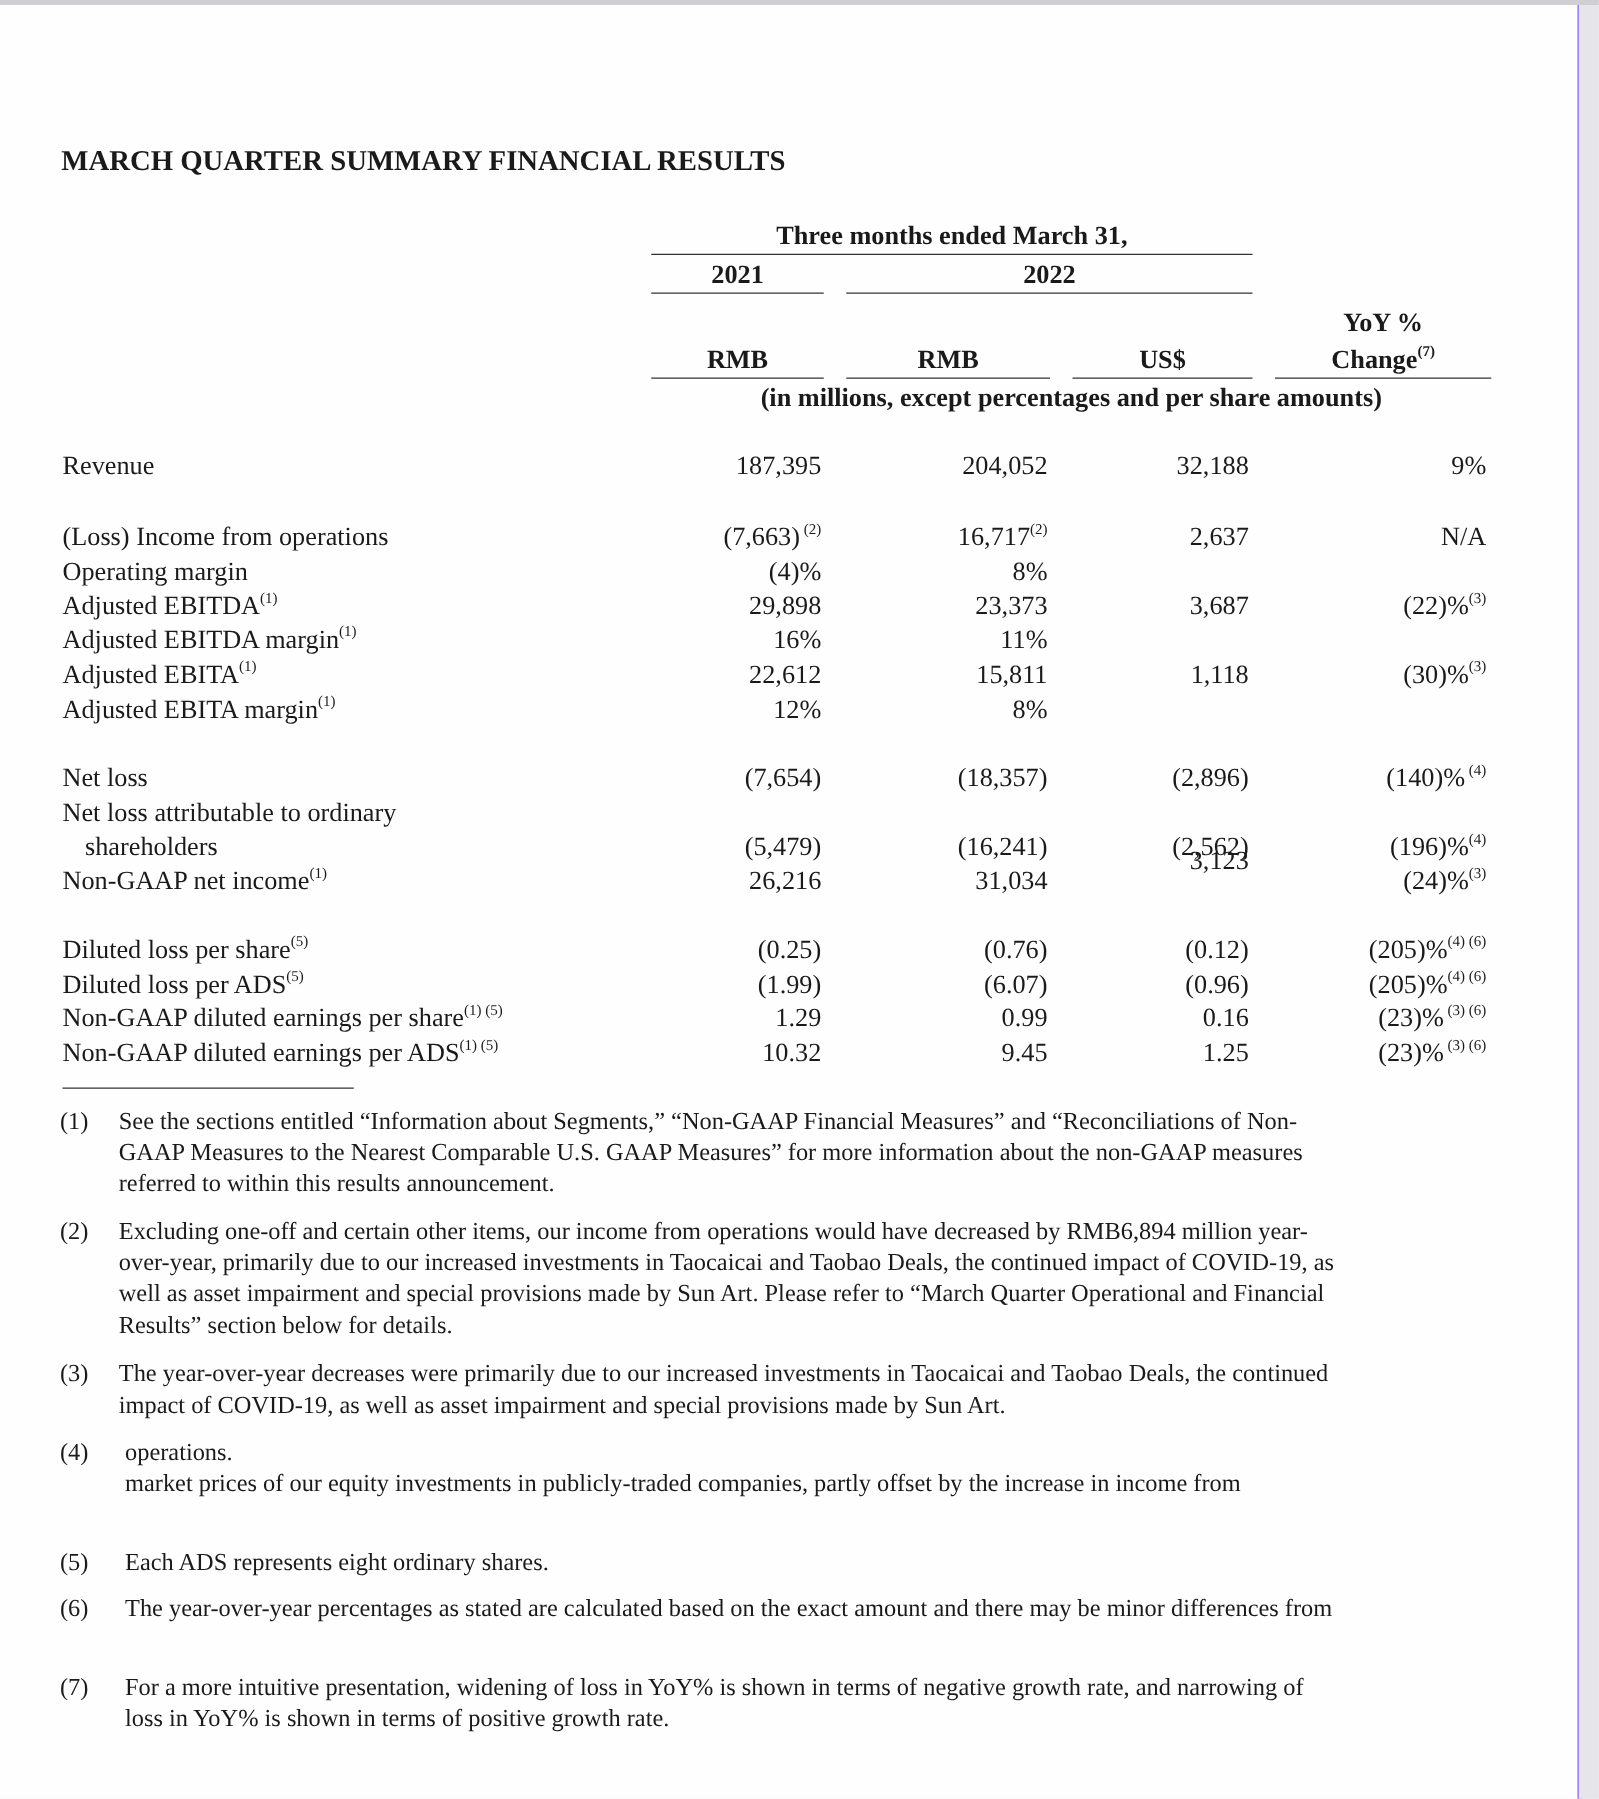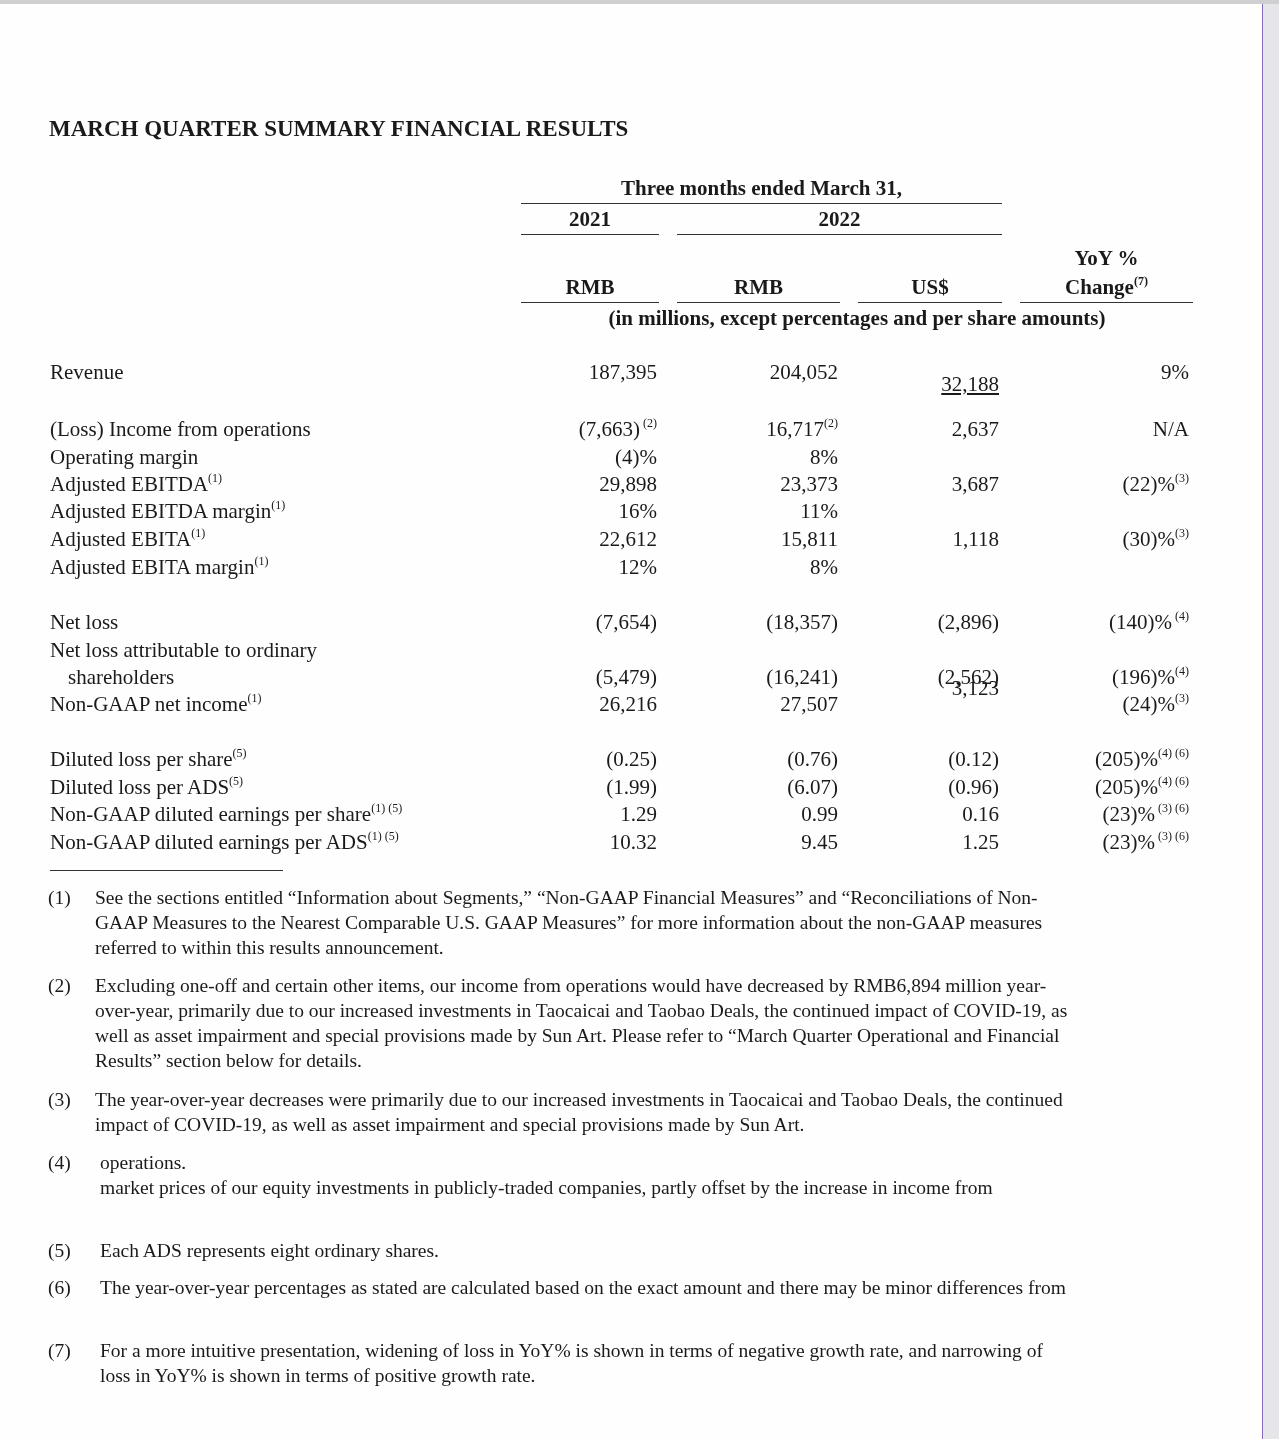--- a/index.html
+++ b/index.html
@@ -61,21 +61,21 @@
   <div class="rule" style="left:677px; width:163px; top:298px;"></div>
   <div class="rule" style="left:858px; width:144px; top:298px;"></div>
   <div class="rule" style="left:1020px; width:173px; top:298px;"></div>
 
   <div class="abs hdr" style="left:521px; width:672px; text-align:center; top:302px;">(in millions, except percentages and per share amounts)</div>
 
   <div id="rows">
       <div class="cell lbl" style="top: 356px;"><span>Revenue</span><sup></sup></div>
       <div class="cell c1" style="top: 356px;"><span>187,395</span><sup></sup></div>
       <div class="cell c2" style="top: 356px;"><span>204,052</span><sup></sup></div>
-      <div class="cell c3" style="top: 368px; text-decoration: underline;"><span>32,188</span></div>
+      <div class="cell c3" style="top: 356px;"><span>32,188</span></div>
       <div class="cell c4" style="top: 356px;"><span>9%</span><sup></sup></div>
       <div class="cell lbl" style="top: 413px;"><span>(Loss) Income from operations</span><sup></sup></div>
       <div class="cell c1" style="top: 413px;"><span>(7,663)</span><sup> (2)</sup></div>
       <div class="cell c2" style="top: 413px;"><span>16,717</span><sup>(2)</sup></div>
       <div class="cell c3" style="top: 413px;"><span>2,637</span></div>
       <div class="cell c4" style="top: 413px;"><span>N/A</span><sup></sup></div>
       <div class="cell lbl" style="top: 441px;"><span>Operating margin</span><sup></sup></div>
       <div class="cell c1" style="top: 441px;"><span>(4)%</span><sup></sup></div>
       <div class="cell c2" style="top: 441px;"><span>8%</span><sup></sup></div>
       <div class="cell c3" style="top: 441px;"><span></span></div>
@@ -106,21 +106,21 @@
       <div class="cell c3" style="top: 606px;"><span>(2,896)</span></div>
       <div class="cell c4" style="top: 606px;"><span>(140)%</span><sup> (4)</sup></div>
       <div class="cell lbl" style="top: 634px;"><span>Net loss attributable to ordinary</span></div>
       <div class="cell" style="left: 68px; top: 661px;">shareholders</div>
       <div class="cell c1" style="top: 661px;"><span>(5,479)</span><sup></sup></div>
       <div class="cell c2" style="top: 661px;"><span>(16,241)</span><sup></sup></div>
       <div class="cell c3" style="top: 661px;"><span>(2,562)</span></div>
       <div class="cell c4" style="top: 661px;"><span>(196)%</span><sup>(4)</sup></div>
       <div class="cell lbl" style="top: 688px;"><span>Non-GAAP net income</span><sup>(1)</sup></div>
       <div class="cell c1" style="top: 688px;"><span>26,216</span><sup></sup></div>
-      <div class="cell c2" style="top: 688px;"><span>27,507</span><sup></sup></div>
+      <div class="cell c2" style="top: 688px;"><span>31,034</span><sup></sup></div>
       <div class="cell c3" style="top: 672px;"><span>3,123</span></div>
       <div class="cell c4" style="top: 688px;"><span>(24)%</span><sup>(3)</sup></div>
       <div class="cell lbl" style="top: 743px;"><span>Diluted loss per share</span><sup>(5)</sup></div>
       <div class="cell c1" style="top: 743px;"><span>(0.25)</span><sup></sup></div>
       <div class="cell c2" style="top: 743px;"><span>(0.76)</span><sup></sup></div>
       <div class="cell c3" style="top: 743px;"><span>(0.12)</span></div>
       <div class="cell c4" style="top: 743px;"><span>(205)%</span><sup>(4) (6)</sup></div>
       <div class="cell lbl" style="top: 771px;"><span>Diluted loss per ADS</span><sup>(5)</sup></div>
       <div class="cell c1" style="top: 771px;"><span>(1.99)</span><sup></sup></div>
       <div class="cell c2" style="top: 771px;"><span>(6.07)</span><sup></sup></div>

